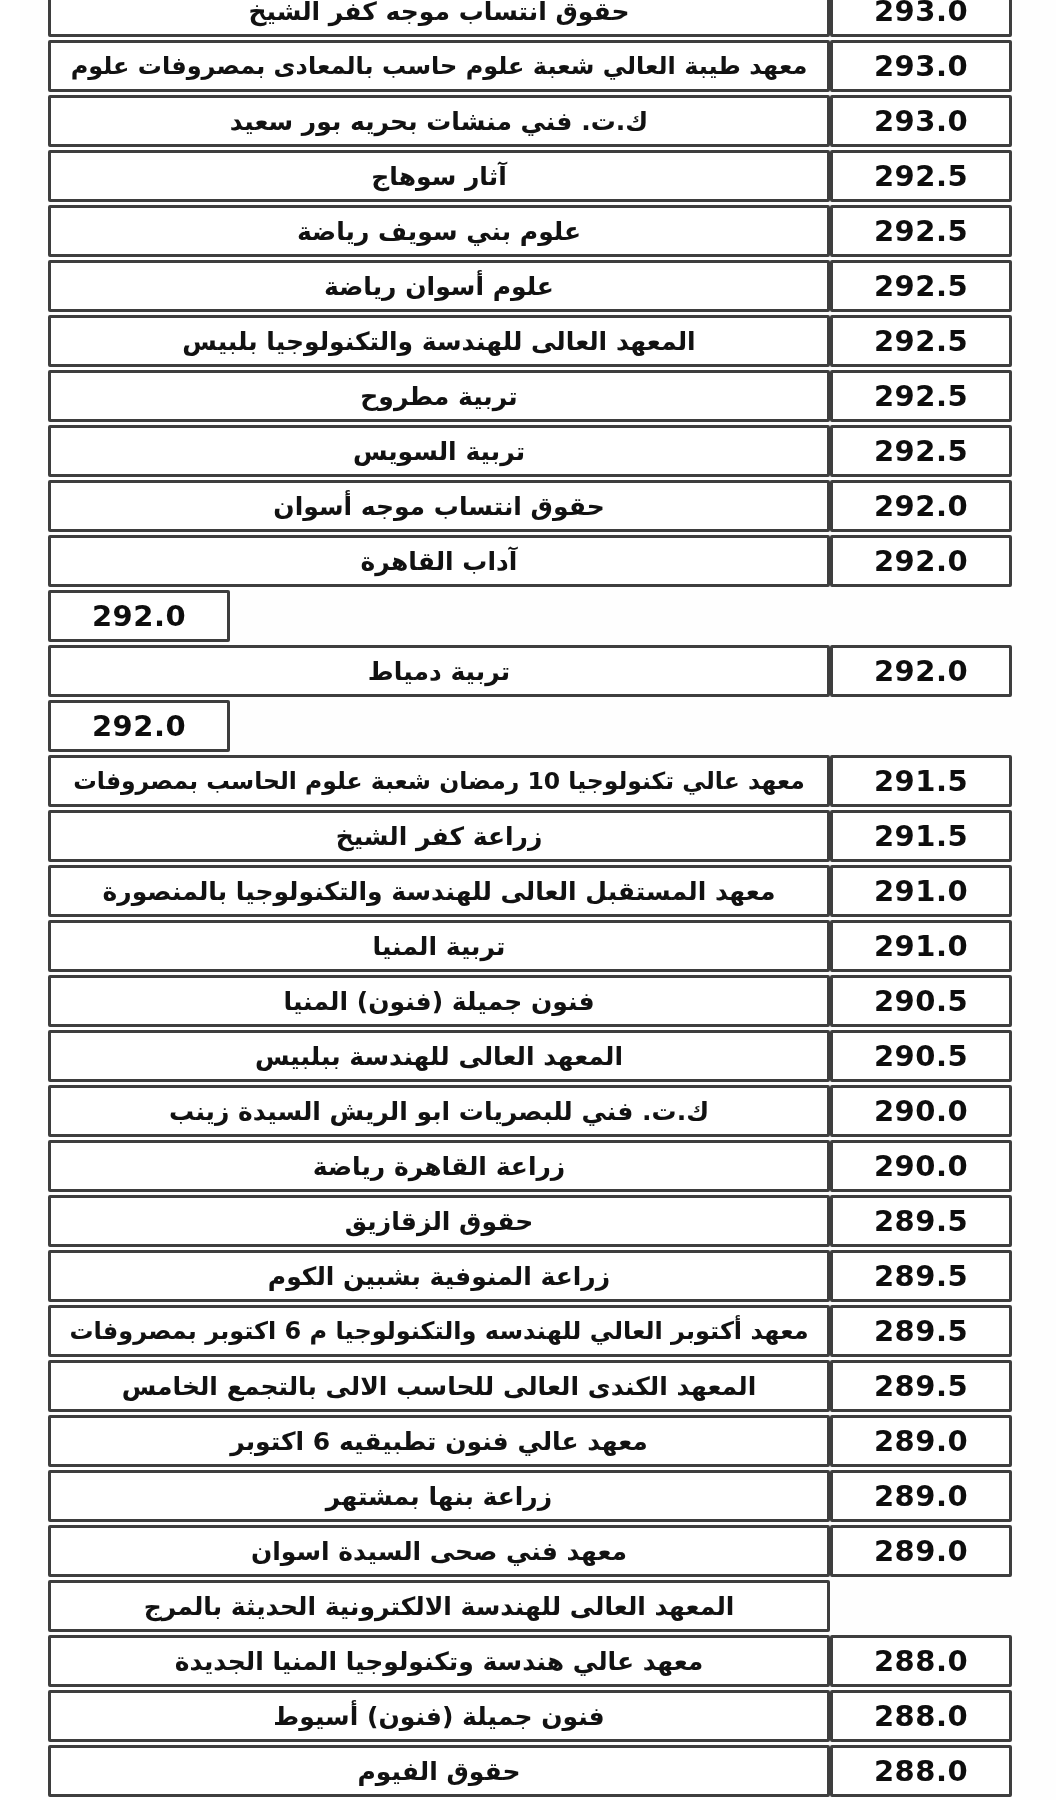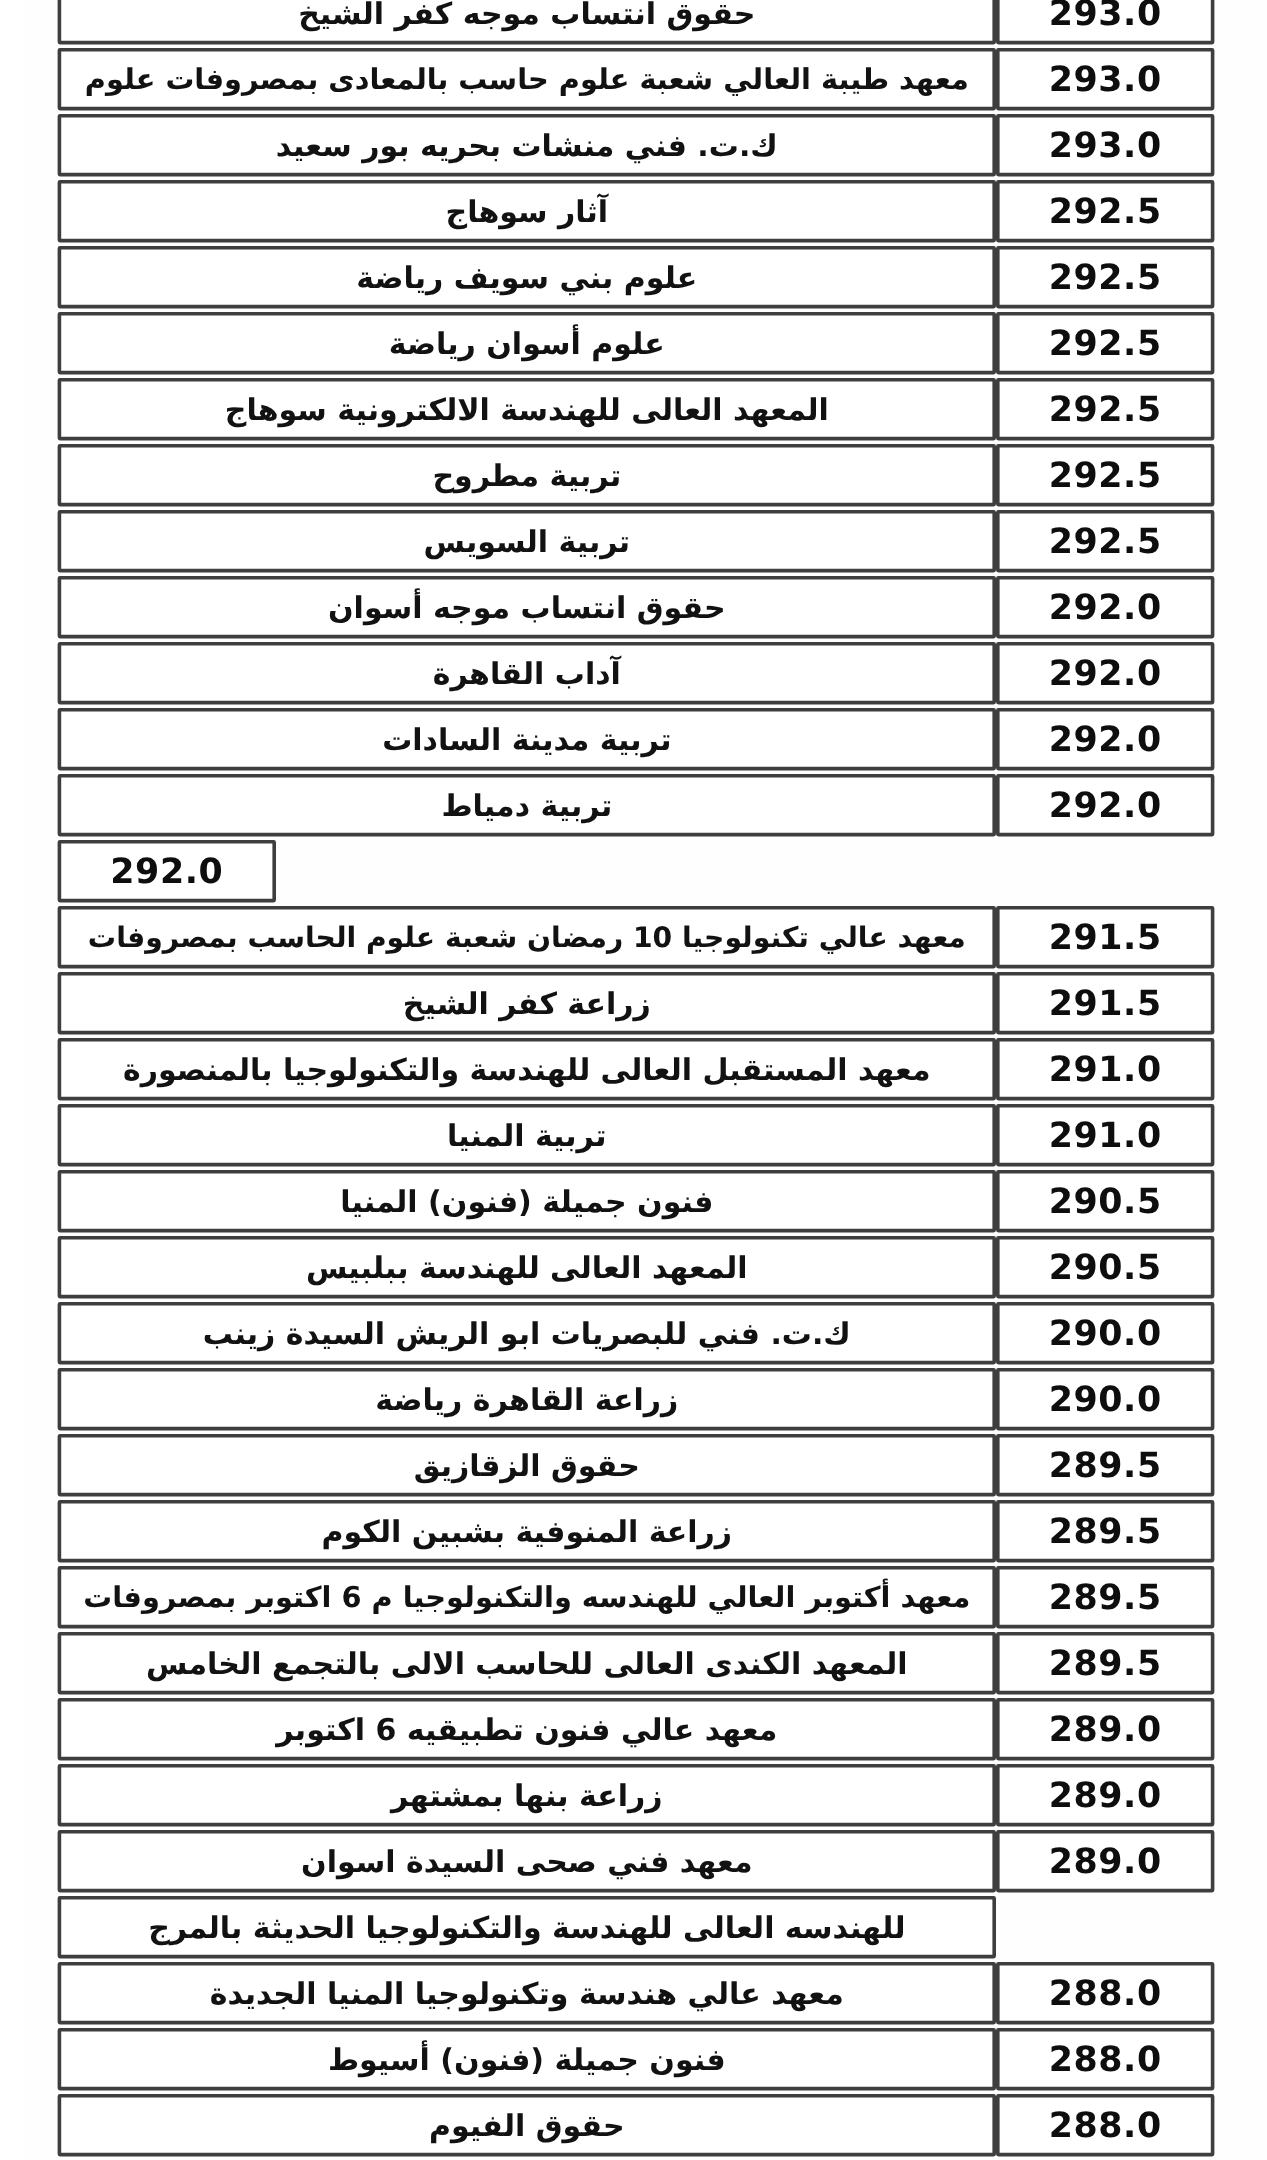--- a/index.html
+++ b/index.html
@@ -116,21 +116,21 @@
     <div class="cell name-cell">
       <span class="name-text">علوم أسوان رياضة</span>
     </div>
     <div class="cell score-cell">
       <span class="score-text">292.5</span>
     </div>
   </div>
 
   <div class="row">
     <div class="cell name-cell">
-      <span class="name-text">المعهد العالى للهندسة الالكترونية سوهاج</span>
+      <span class="name-text">المعهد العالى للهندسة والتكنولوجيا بلبيس</span>
     </div>
     <div class="cell score-cell">
       <span class="score-text">292.5</span>
     </div>
   </div>
 
   <div class="row">
     <div class="cell name-cell">
       <span class="name-text">تربية مطروح</span>
     </div>
@@ -160,23 +160,20 @@
   <div class="row">
     <div class="cell name-cell">
       <span class="name-text">آداب القاهرة</span>
     </div>
     <div class="cell score-cell">
       <span class="score-text">292.0</span>
     </div>
   </div>
 
   <div class="row">
-    <div class="cell name-cell">
-      <span class="name-text">تربية مدينة السادات</span>
-    </div>
     <div class="cell score-cell">
       <span class="score-text">292.0</span>
     </div>
   </div>
 
   <div class="row">
     <div class="cell name-cell">
       <span class="name-text">تربية دمياط</span>
     </div>
     <div class="cell score-cell">
@@ -320,21 +317,21 @@
     <div class="cell name-cell">
       <span class="name-text">معهد فني صحى السيدة اسوان</span>
     </div>
     <div class="cell score-cell">
       <span class="score-text">289.0</span>
     </div>
   </div>
 
   <div class="row">
     <div class="cell name-cell">
-      <span class="name-text">للهندسه العالى للهندسة والتكنولوجيا الحديثة بالمرج</span>
+      <span class="name-text">المعهد العالى للهندسة الالكترونية الحديثة بالمرج</span>
     </div>
   </div>
 
   <div class="row">
     <div class="cell name-cell">
       <span class="name-text">معهد عالي هندسة وتكنولوجيا المنيا الجديدة</span>
     </div>
     <div class="cell score-cell">
       <span class="score-text">288.0</span>
     </div>

